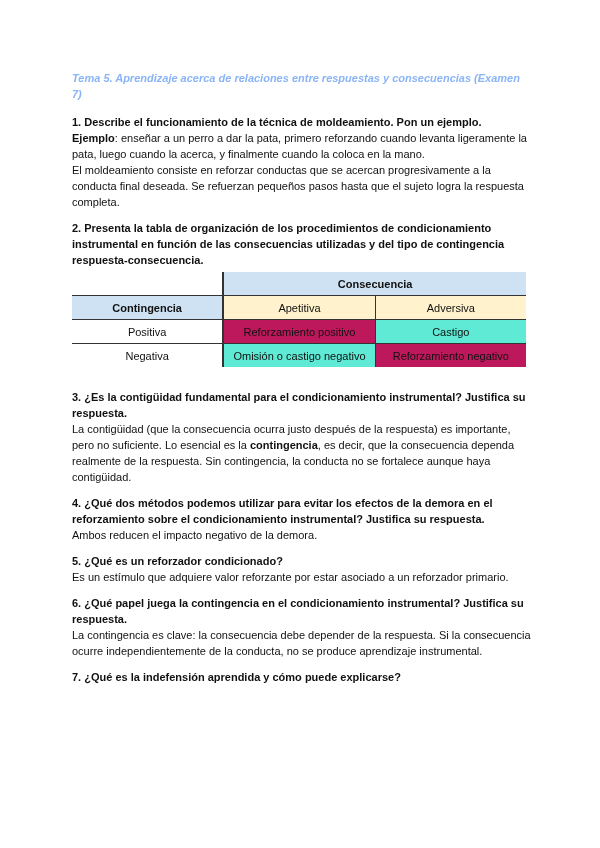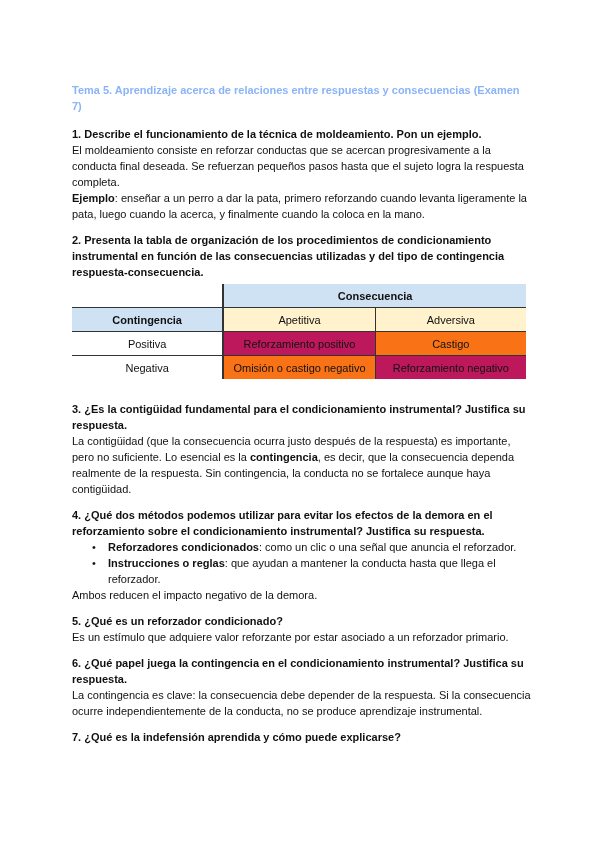--- a/index.html
+++ b/index.html
@@ -1,49 +1,49 @@
 <!DOCTYPE html>
 <html><head>
 <meta charset="utf-8">
 <style>
   html, body { margin: 0; padding: 0; background: #ffffff; }
   body { width: 600px; height: 848px; position: relative; overflow: hidden;
          font-family: "Liberation Sans", sans-serif; color: #111111; }
   .page { position: absolute; left: 72px; top: 70px; width: 460px; font-size: 11px; line-height: 16px; }
-  .title { color: #8ab4f8; font-weight: bold; font-size: 11px; line-height: 16px; margin: 12px 0 12px 0; }
+  .title { color: #8ab4f8; font-weight: bold; font-size: 11px; line-height: 16px; margin: 0 0 12px 0; font-style: italic; }
   .q { font-weight: bold; margin: 0; }
   .p { margin: 0; }
   .section { margin-bottom: 10px; }
   .b { font-weight: bold; }
   ul.bl { margin: 0; padding: 0 0 0 36px; list-style: none; }
   ul.bl li { position: relative; }
   ul.bl li::before { content: "\2022"; position: absolute; left: -16px; top: 0; }
   table.grid { border-collapse: collapse; margin-top: 4px; margin-bottom: 22px; width: 454px; font-size: 11px; }
   table.grid td { height: 23px; text-align: center; padding: 0; vertical-align: middle; }
   .col1 { width: 151px; }
   .col2 { width: 151px; }
   .col3 { width: 151px; }
   .blue { background: #cfe2f3; }
   .yellow { background: #fff2cc; }
   .red { background: #be185d; }
-  .green { background: #f97316; }
+  .green { background: #5eead4; }
   .vsep { border-left: 2px solid #333; }
   .hsep-top { border-top: 1px solid #333; }
   .csep { border-left: 1px solid #333; }
 </style>
 </head>
 <body>
 
 <div class="page">
   <p class="title">Tema 5. Aprendizaje acerca de relaciones entre respuestas y consecuencias (Examen 7)</p>
 
   <div class="section">
     <p class="q">1. Describe el funcionamiento de la técnica de moldeamiento. Pon un ejemplo.</p>
+    <p class="p"><span class="b">Ejemplo</span><span>: enseñar a un perro a dar la pata, primero reforzando cuando levanta ligeramente la pata, luego cuando la acerca, y finalmente cuando la coloca en la mano.</span></p>
     <p class="p">El moldeamiento consiste en reforzar conductas que se acercan progresivamente a la conducta final deseada. Se refuerzan pequeños pasos hasta que el sujeto logra la respuesta completa.</p>
-    <p class="p"><span class="b">Ejemplo</span><span>: enseñar a un perro a dar la pata, primero reforzando cuando levanta ligeramente la pata, luego cuando la acerca, y finalmente cuando la coloca en la mano.</span></p>
   </div>
 
   <div class="section" style="margin-bottom:0">
     <p class="q">2. Presenta la tabla de organización de los procedimientos de condicionamiento instrumental en función de las consecuencias utilizadas y del tipo de contingencia respuesta-consecuencia.</p>
     <table class="grid">
       <tbody>
           <tr>
         <td class="col1"></td>
         <td class="blue vsep b" colspan="2">Consecuencia</td>
       </tr>
@@ -66,24 +66,20 @@
       </table>
   </div>
 
   <div class="section">
     <p class="q">3. ¿Es la contigüidad fundamental para el condicionamiento instrumental? Justifica su respuesta.</p>
     <p class="p"><span>La contigüidad (que la consecuencia ocurra justo después de la respuesta) es importante, pero no suficiente. Lo esencial es la </span><span class="b">contingencia</span><span>, es decir, que la consecuencia dependa realmente de la respuesta. Sin contingencia, la conducta no se fortalece aunque haya contigüidad.</span></p>
   </div>
 
   <div class="section">
     <p class="q">4. ¿Qué dos métodos podemos utilizar para evitar los efectos de la demora en el reforzamiento sobre el condicionamiento instrumental? Justifica su respuesta.</p>
-    <ul class="bl">
-      <li><span class="b">Reforzadores condicionados</span><span>: como un clic o una señal que anuncia el reforzador.</span></li>
-      <li><span class="b">Instrucciones o reglas</span><span>: que ayudan a mantener la conducta hasta que llega el reforzador.</span></li>
-    </ul>
     <p class="p">Ambos reducen el impacto negativo de la demora.</p>
   </div>
 
   <div class="section">
     <p class="q">5. ¿Qué es un reforzador condicionado?</p>
     <p class="p">Es un estímulo que adquiere valor reforzante por estar asociado a un reforzador primario.</p>
   </div>
 
   <div class="section">
     <p class="q">6. ¿Qué papel juega la contingencia en el condicionamiento instrumental? Justifica su respuesta.</p>

